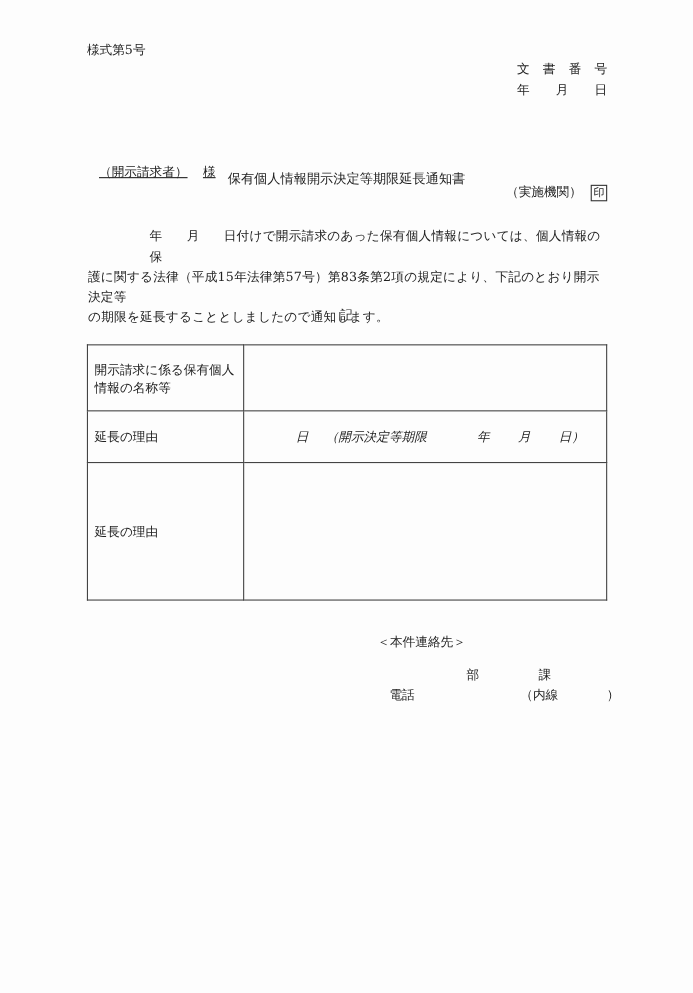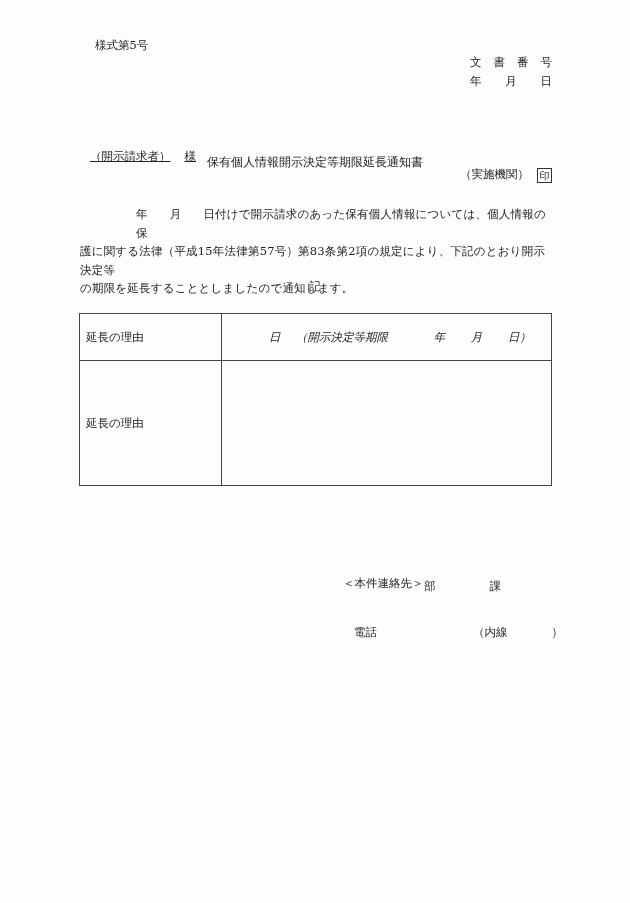--- a/index.html
+++ b/index.html
@@ -5,21 +5,21 @@
   html, body { margin: 0; padding: 0; }
   body {
     width: 630px; height: 903px;
     background: #fdfdfd;
     font-family: "DejaVu Serif", "Liberation Serif", serif;
     color: #222;
     position: relative;
     overflow: hidden;
   }
   .abs { position: absolute; white-space: nowrap; font-size: 11.5px; line-height: 14px; }
-  .form-no { left: 79px; top: 38px; margin-left: 16px; }
+  .form-no { left: 79px; top: 38px; }
   .docno { left: 470px; top: 55px; width: 82px; display: flex; justify-content: space-between; }
   .docdate { left: 470px; top: 74px; width: 82px; display: flex; justify-content: space-between; }
   .title { left: 0; width: 630px; top: 113px; text-align: center; font-size: 12px; margin-top: 42px; }
   .recipient { left: 90px; top: 149px; text-decoration: underline; }
   .recipient .sama { margin-left: 14px; }
   .agency { left: 460px; top: 167px; }
   .seal {
     display: inline-block; border: 1px solid #333; width: 13px; height: 13px;
     line-height: 13px; text-align: center; font-size: 10px; margin-left: 8px;
     vertical-align: middle;
@@ -33,21 +33,21 @@
     border-collapse: collapse; font-size: 11.5px;
   }
   table.detail td { border: 1px solid #444; padding: 0 6px; vertical-align: middle; }
   table.detail td.label { width: 129px; line-height: 16px; }
   .r1 { height: 60px; }
   .r2 { height: 47px; }
   .r3 { height: 125px; }
   .period { text-align: right; padding-right: 20px !important; font-style: italic; }
   .period span { display: inline-block; }
   .contact-head { left: 343px; top: 576px; }
-  .contact-dept { left: 424px; top: 579px; }
+  .contact-dept { left: 424px; top: 606px; }
   .contact-dept .ka { margin-left: 54px; }
   .contact-tel { left: 354px; top: 625px; font-family: Liberation Serif, serif; }
   .contact-tel .ext { margin-left: 96px; }
   .contact-tel .close { margin-left: 44px; }
 </style>
 </head>
 <body>
 
 <div class="abs form-no">様式第5号</div>
 
@@ -77,20 +77,24 @@
 <div class="abs body-text">
   <div class="l1"><span>年</span><span class="gap"></span><span>月</span><span class="gap"></span><span>日付けで開示請求のあった保有個人情報については、個人情報の保</span></div>
   <div>護に関する法律（平成15年法律第57号）第83条第2項の規定により、下記のとおり開示決定等</div>
   <div>の期限を延長することとしましたので通知します。</div>
 </div>
 
 <div class="abs ki">記</div>
 
 <table class="detail">
   <tbody>
+      <tr class="r1">
+    <td class="label">開示請求に係る保有個人情報の名称等</td>
+    <td></td>
+  </tr>
   <tr class="r2">
     <td class="label">延長の理由</td>
     <td class="period">
       <span>日</span>
       <span style="margin-left:12px">（開示決定等期限</span>
       <span style="margin-left:42px">年</span>
       <span style="margin-left:22px">月</span>
       <span style="margin-left:22px">日）</span>
     </td>
   </tr>

